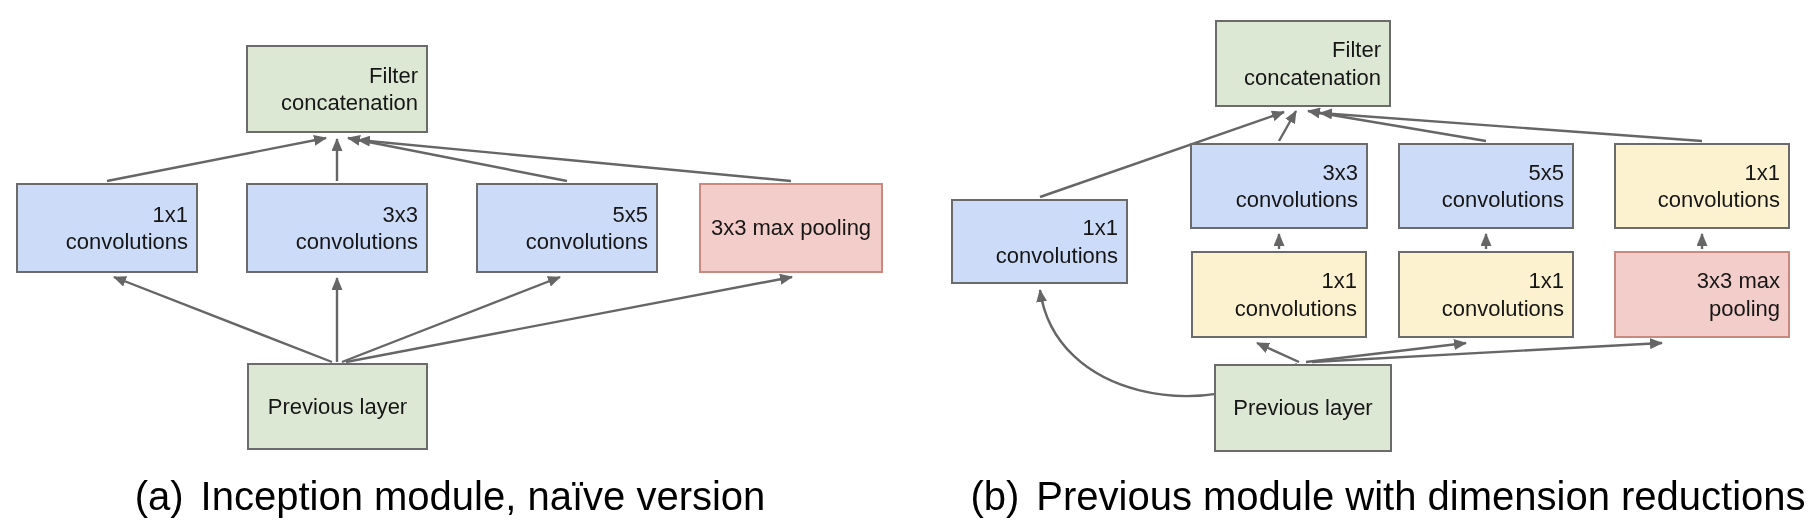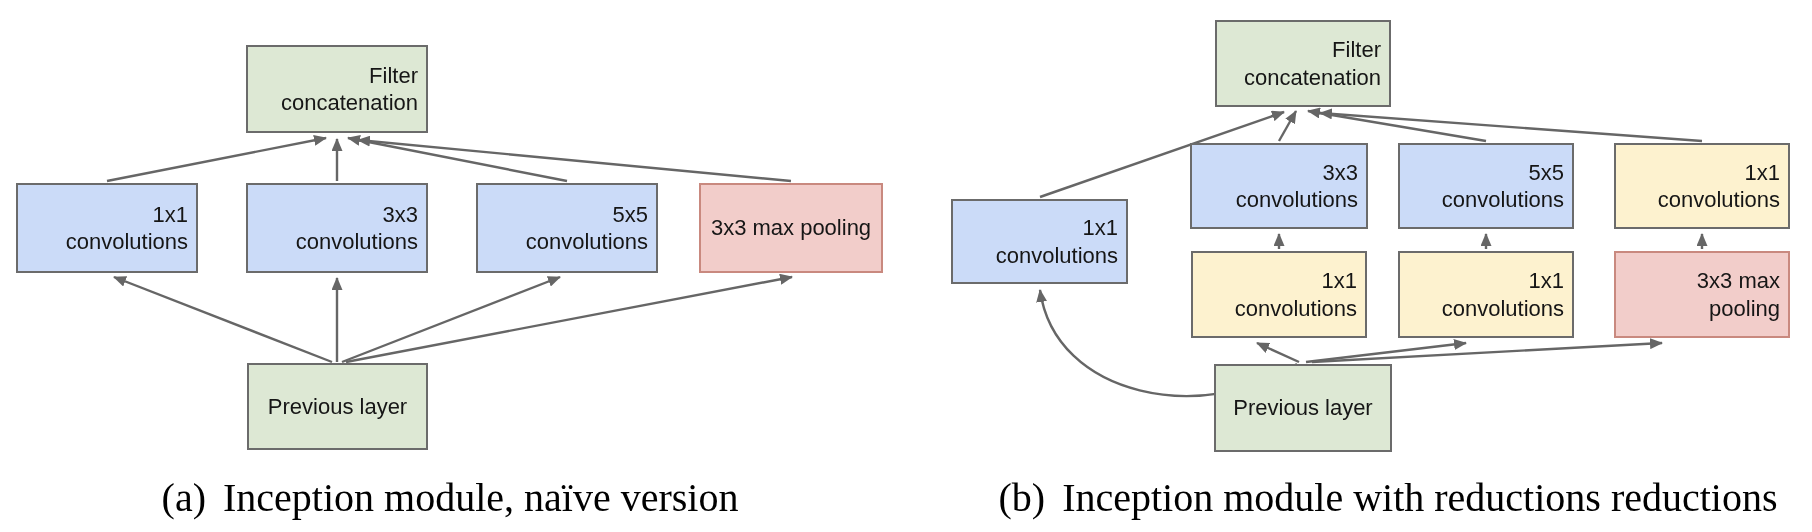--- a/index.html
+++ b/index.html
@@ -29,21 +29,21 @@
   .node-label{
     color:var(--box-text,#161616);
     font-size:22px;
     line-height:1.25;
     padding:0 8px;
   }
   .caption{
     position:absolute;
     transform:translateX(-50%);
     white-space:nowrap;
-    font-family:Liberation Serif, serif;
+    font-family:Liberation Sans, sans-serif;
     font-size:40px;
     color:var(--caption-color,#000000);
   }
   .caption-label{margin-right:17px;}
 </style>
 </head>
 <body>
 
 <div id="stage">
 
@@ -137,16 +137,16 @@
 
   <div class="node" style="left: 1614px; top: 251px; width: 176px; height: 87px; background: rgb(242, 205, 202); border-color: rgb(201, 137, 127);">
     <span class="node-label">3x3 max pooling</span>
   </div>
 
   <div class="node" style="left: 1214px; top: 364px; width: 178px; height: 88px; background: rgb(221, 232, 212); border-color: rgb(107, 107, 107);">
     <span class="node-label">Previous layer</span>
   </div>
 
   <div class="caption" style="left:1388px;top:474px">
-    <span class="caption-label">(b)</span><span>Inception module with reductions reductions</span>
+    <span class="caption-label">(b)</span><span>Previous module with dimension reductions</span>
   </div>
 
 </div>
 
 </body></html>

